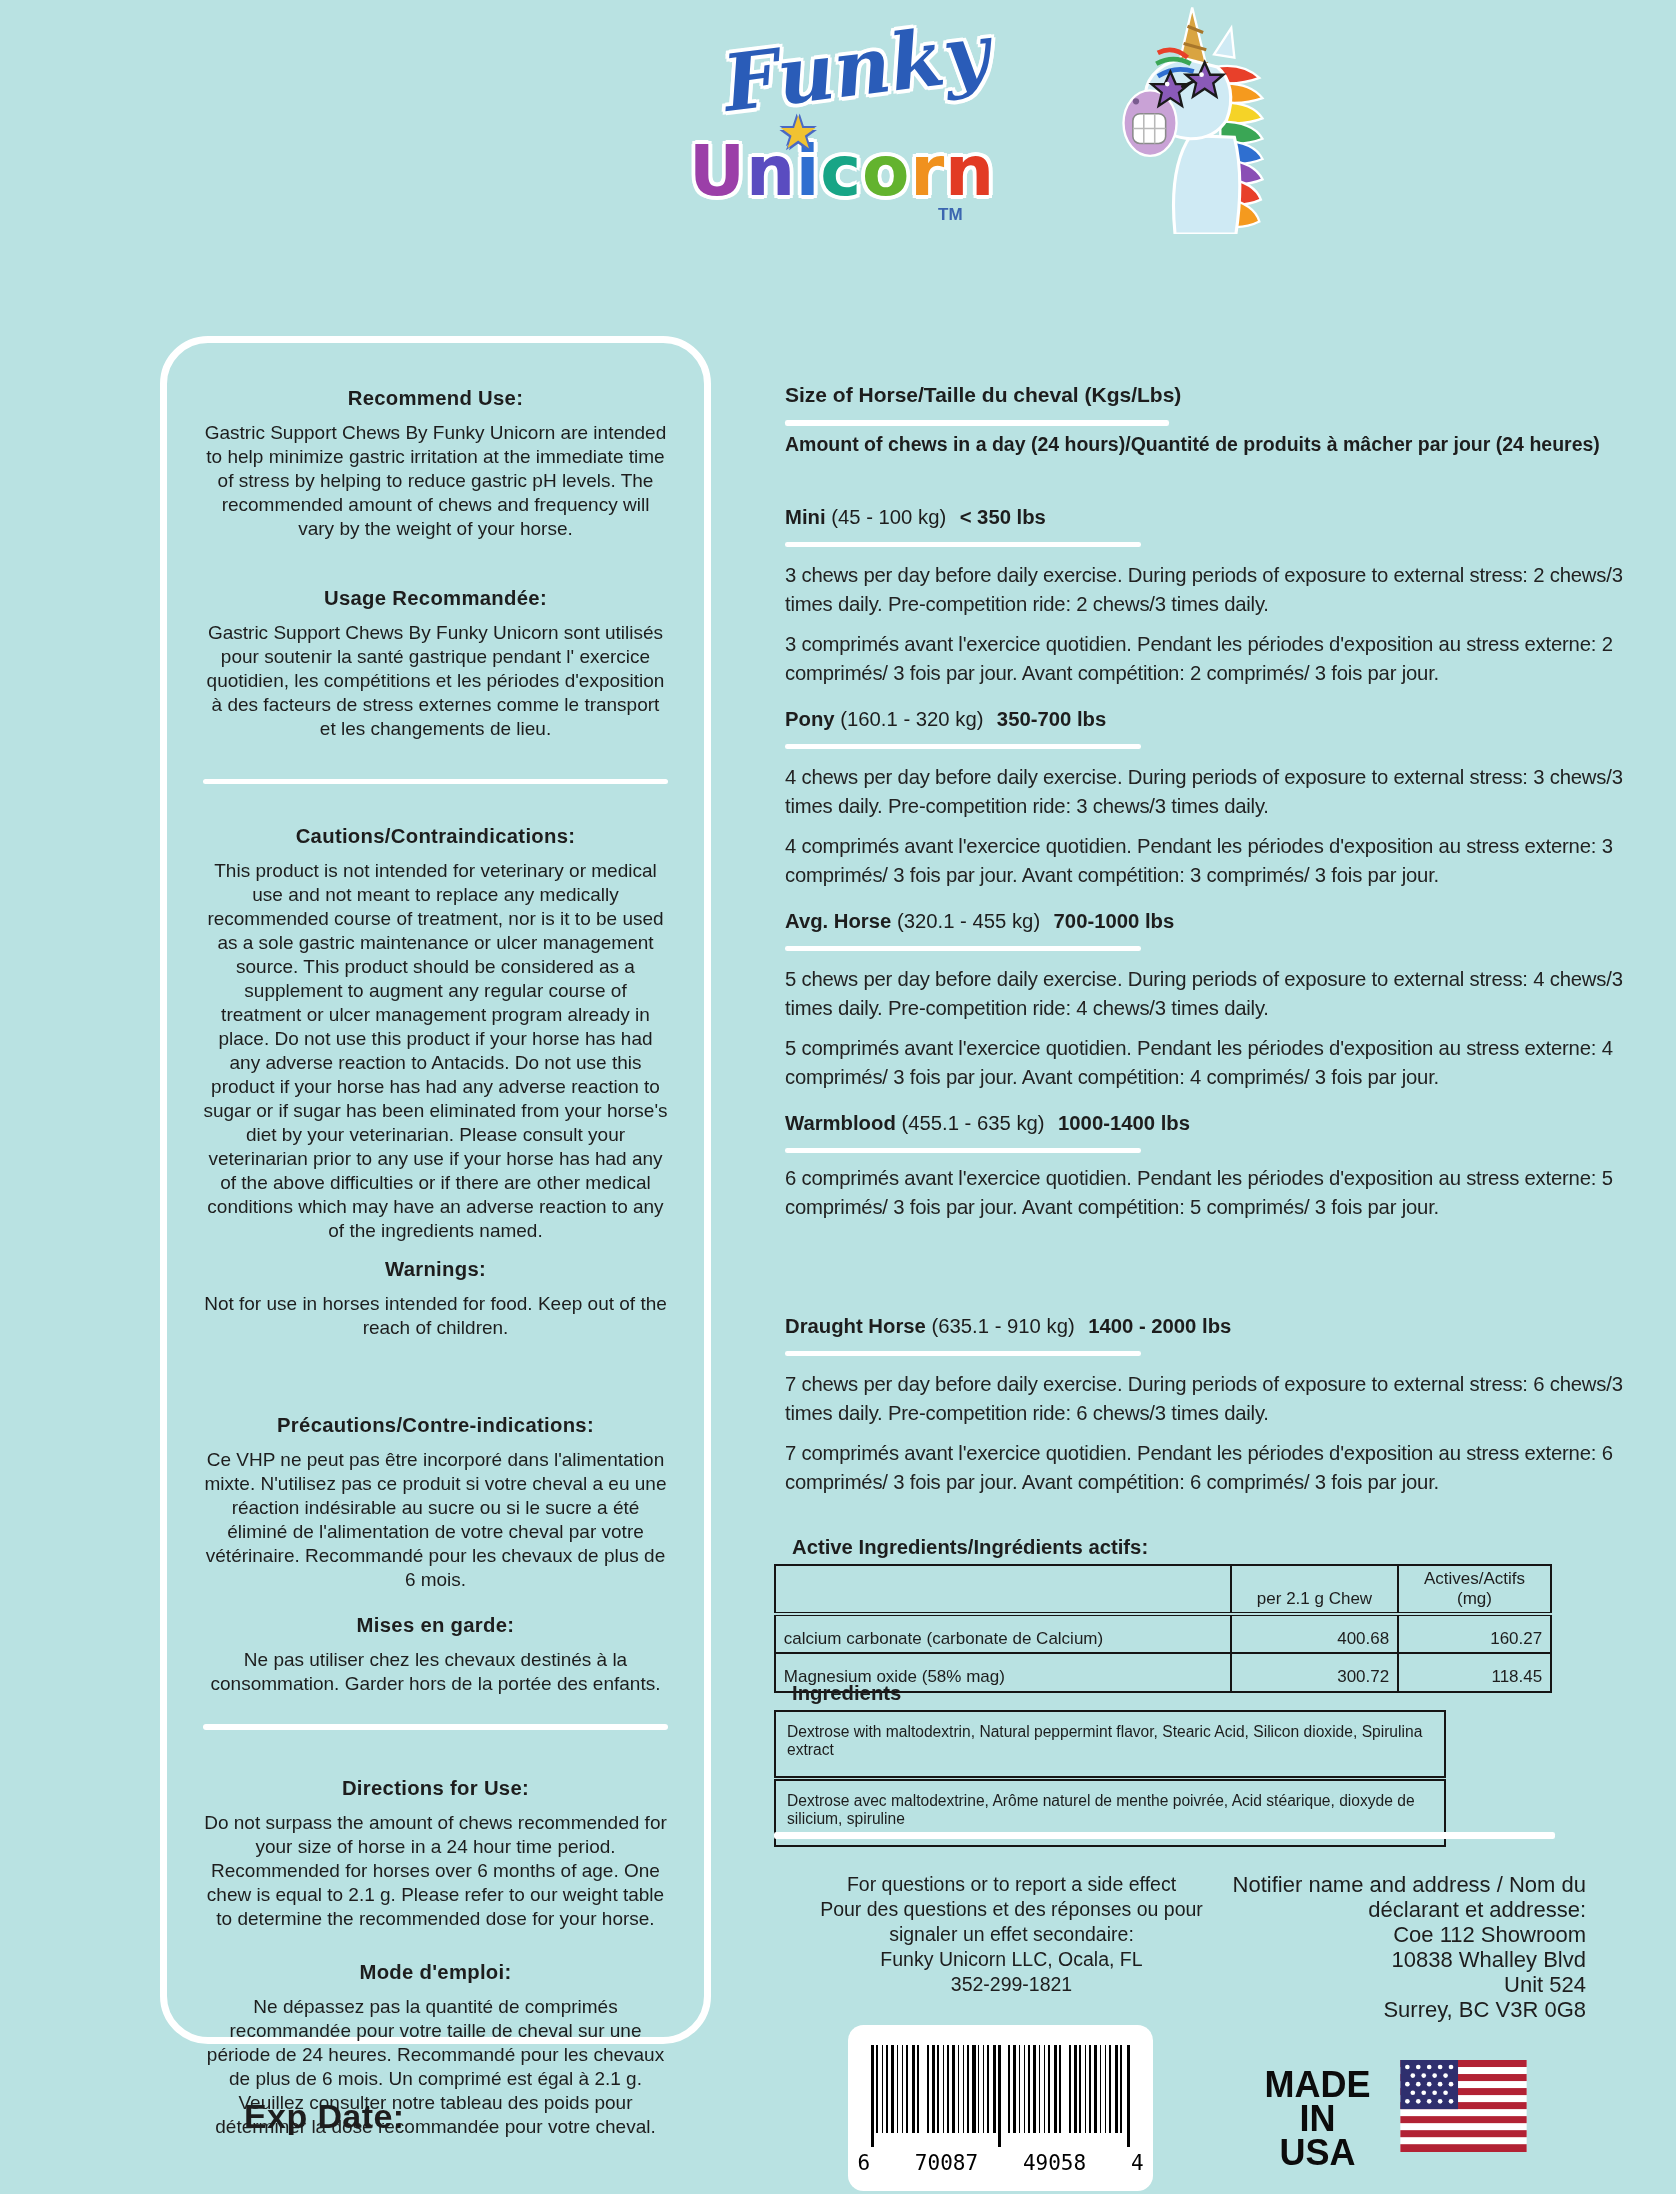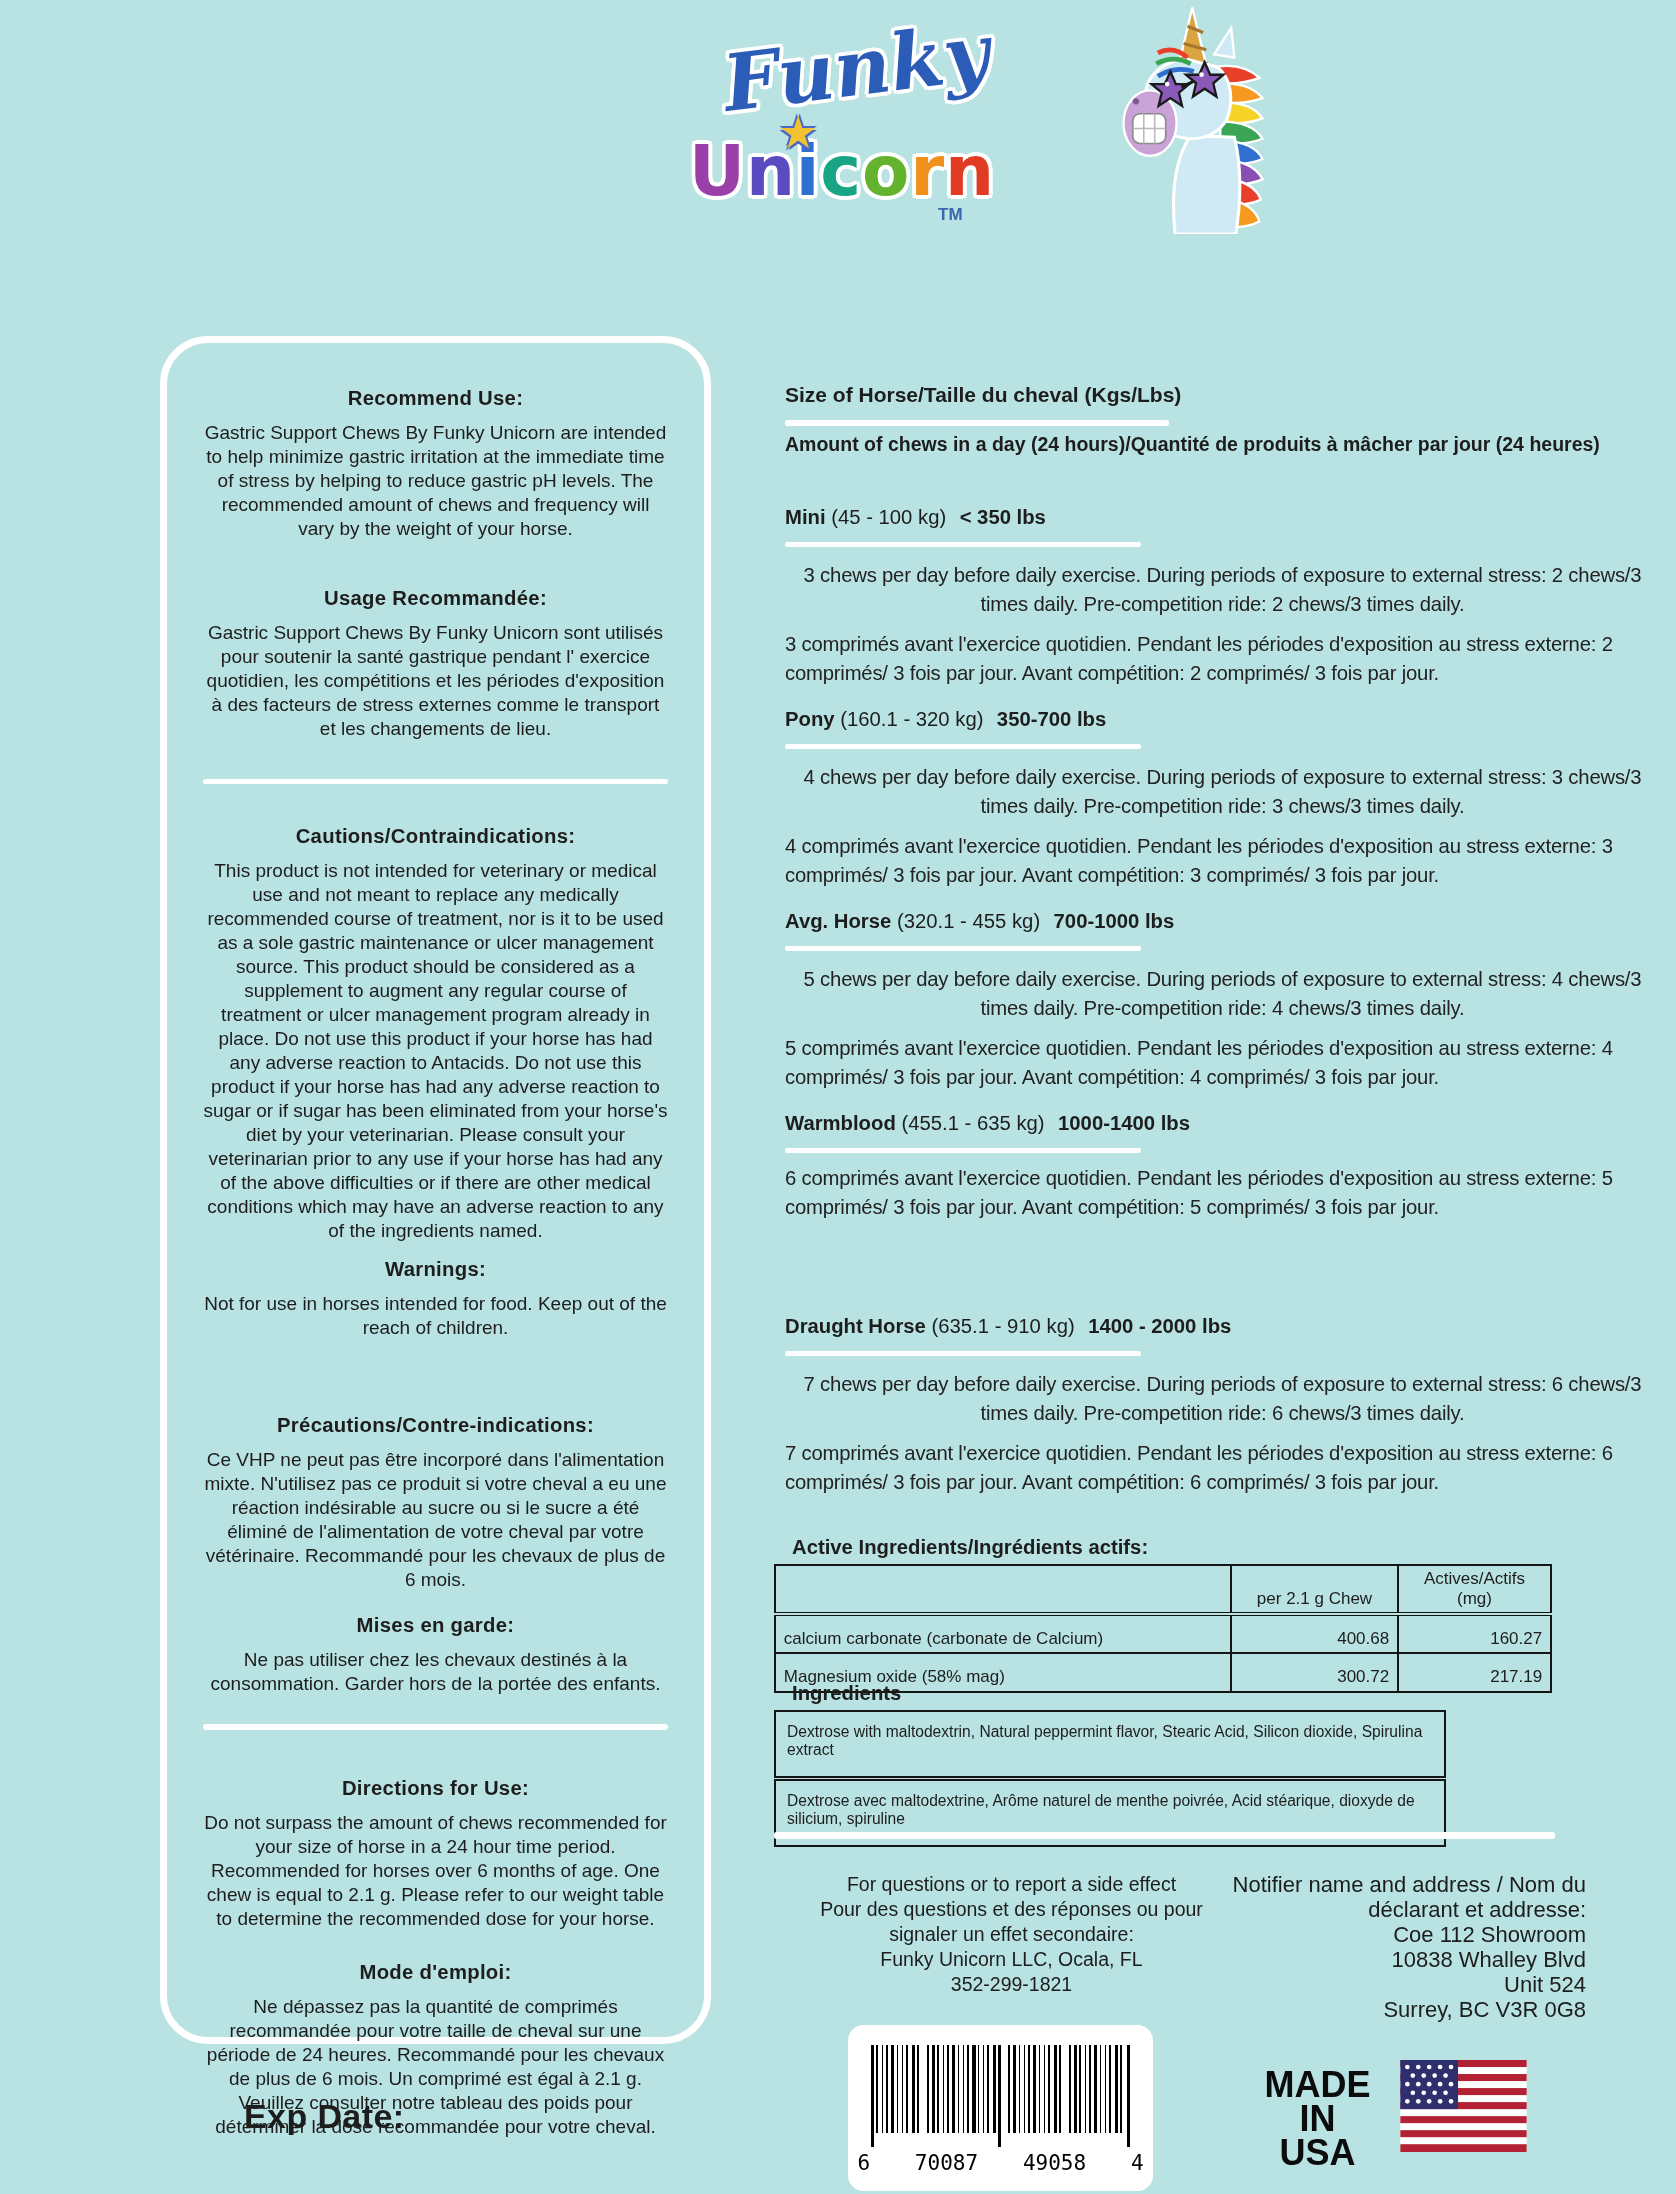--- a/index.html
+++ b/index.html
@@ -48,21 +48,21 @@
   .wrule{background:#fff;height:5.5px;border-radius:2.3px;}
   .rule-head{left:785px;top:420px;width:384px;}
   .r-head2{left:785px;top:433px;font-size:19.5px;font-weight:bold;}
 
   .dose-group{left:785px;width:875px;}
   .g-head{font-size:20.3px;}
   .g-name{font-weight:bold;}
   .g-kg{font-weight:normal;}
   .g-lbs{font-weight:bold;margin-left:7.8px;}
   .g-rule{margin-top:12.5px;width:356px;}
-  .g-en{margin-top:14px;text-align:center;}
+  .g-en{margin-top:14px;}
   .g-fr{margin-top:11px;}
   .g-en,.g-fr{font-size:20.3px;line-height:29px;letter-spacing:-0.2px;color:#222;}
 
   
   .tbl-title{font-size:20.3px;font-weight:bold;}
   .actives-title{left:792px;top:1536px;}
   table{border-collapse:collapse;table-layout:fixed;}
   .actives-table{left:774px;top:1564px;width:776px;}
   .actives-table table{width:776px;}
   .actives-table td{border:2.3px solid #151515;font-size:17px;vertical-align:bottom;padding:3.1px 7.8px;}
@@ -255,21 +255,21 @@
         <td>Actives/Actifs (mg)</td>
       </tr>
       <tr>
         <td>calcium carbonate (carbonate de Calcium)</td>
         <td class="num">400.68</td>
         <td class="num">160.27</td>
       </tr>
       <tr>
         <td>Magnesium oxide (58% mag)</td>
         <td class="num">300.72</td>
-        <td class="num">217.19</td>
+        <td class="num">118.45</td>
       </tr>
     </tbody>
       </table>
   </div>
 
   <div class="abs tbl-title ingr-title">Ingredients</div>
   <div class="abs ingr-table">
     <table>
       <tbody>
           <tr>

